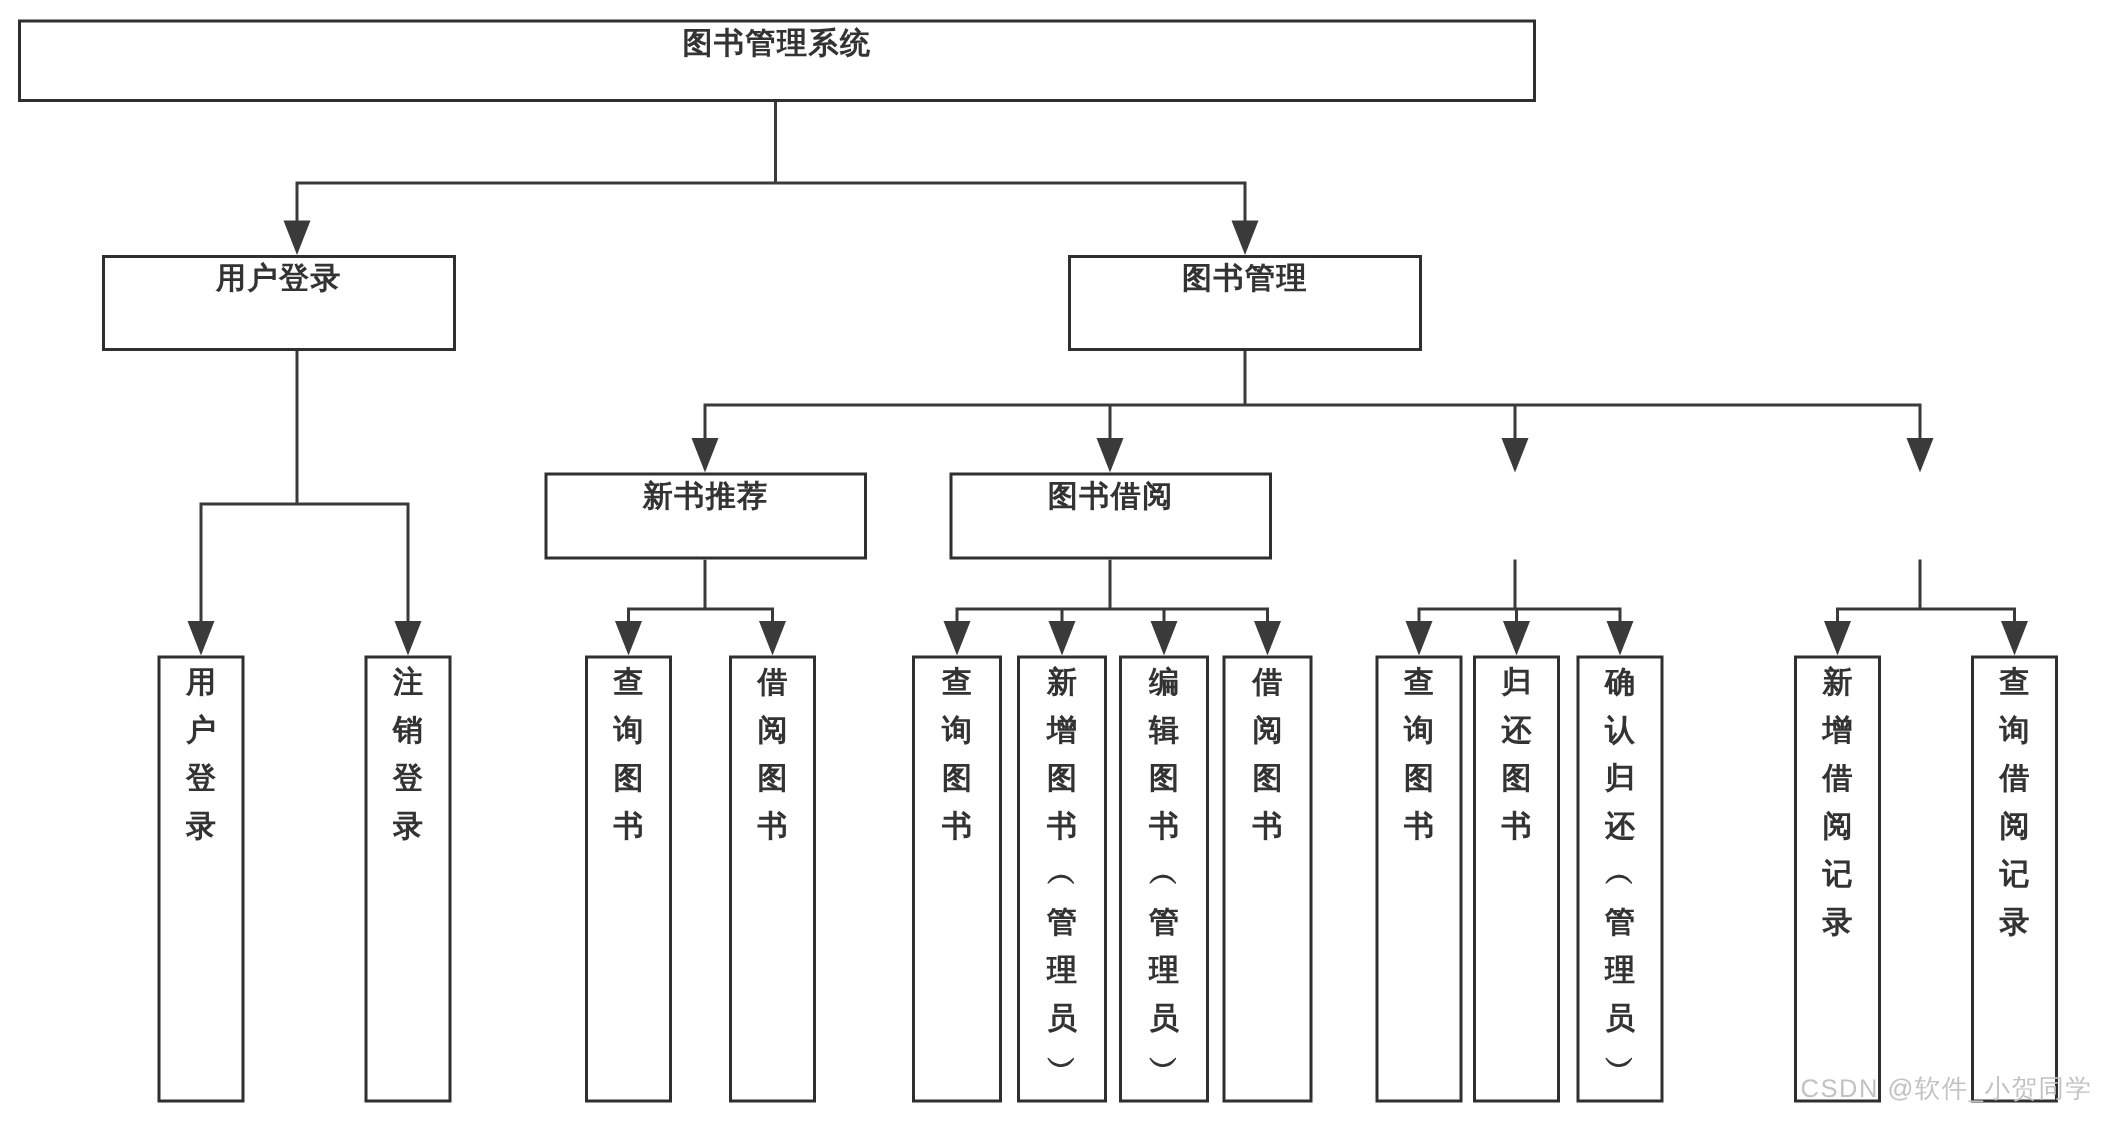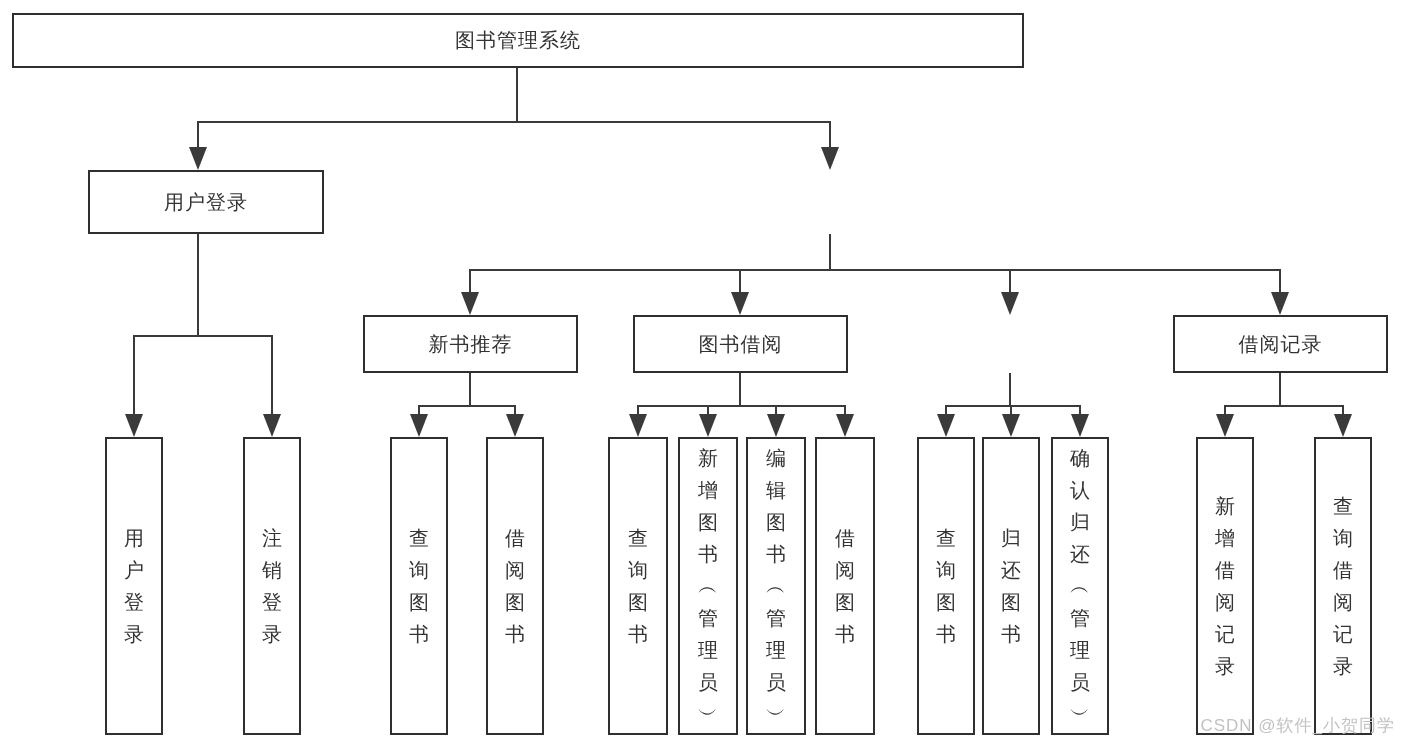--- a/index.html
+++ b/index.html
@@ -23,26 +23,27 @@
     position: absolute; left: 0; top: 0;
     width: 1405px; height: 747px;
     color: var(--line);
     z-index: 1;
   }
   .node {
     position: absolute;
     background: #ffffff;
     border: 2px solid var(--border);
     display: flex;
-    align-items: center;
+    align-items: flex-start;
     justify-content: center;
     z-index: 2;
     font-size: 20px;
     letter-spacing: 1px;
     color: var(--text);
+    font-weight: bold;
   }
   .node.hbox { font-size: 20px; }
   .node.vbox .vlabel {
     white-space: pre;
     line-height: 32px;
     font-size: 20px;
     text-align: center;
     letter-spacing: 0;
   }
   .watermark {
@@ -91,32 +92,32 @@
       <polygon points="1071,414 1089,414 1080,437"></polygon>
       <polygon points="1216,414 1234,414 1225,437"></polygon>
       <polygon points="1334,414 1352,414 1343,437"></polygon>
     </g>
   </svg>
 
   <div class="node hbox" style="left:12px; top:13px; width:1012px; height:55px;">
     <span>图书管理系统</span>
   </div>
 
-  <div class="node hbox" style="left:88px; top:170px; width:236px; height:64px;">
+  <div class="node hbox" style="left:68px; top:170px; width:236px; height:64px;">
     <span>用户登录</span>
+  </div>
+  <div class="node hbox" style="left:712px; top:170px; width:236px; height:64px;">
+    <span>图书管理</span>
   </div>
 
   <div class="node hbox" style="left:633px; top:315px; width:215px; height:58px;">
     <span>图书借阅</span>
   </div>
   <div class="node hbox" style="left:363px; top:315px; width:215px; height:58px;">
     <span>新书推荐</span>
-  </div>
-  <div class="node hbox" style="left:1173px; top:315px; width:215px; height:58px;">
-    <span>借阅记录</span>
   </div>
 
   <div class="node vbox" style="left:105px; top:437px; width:58px; height:298px;">
     <span class="vlabel">用
 户
 登
 录</span>
   </div>
   <div class="node vbox" style="left:243px; top:437px; width:58px; height:298px;">
     <span class="vlabel">注

